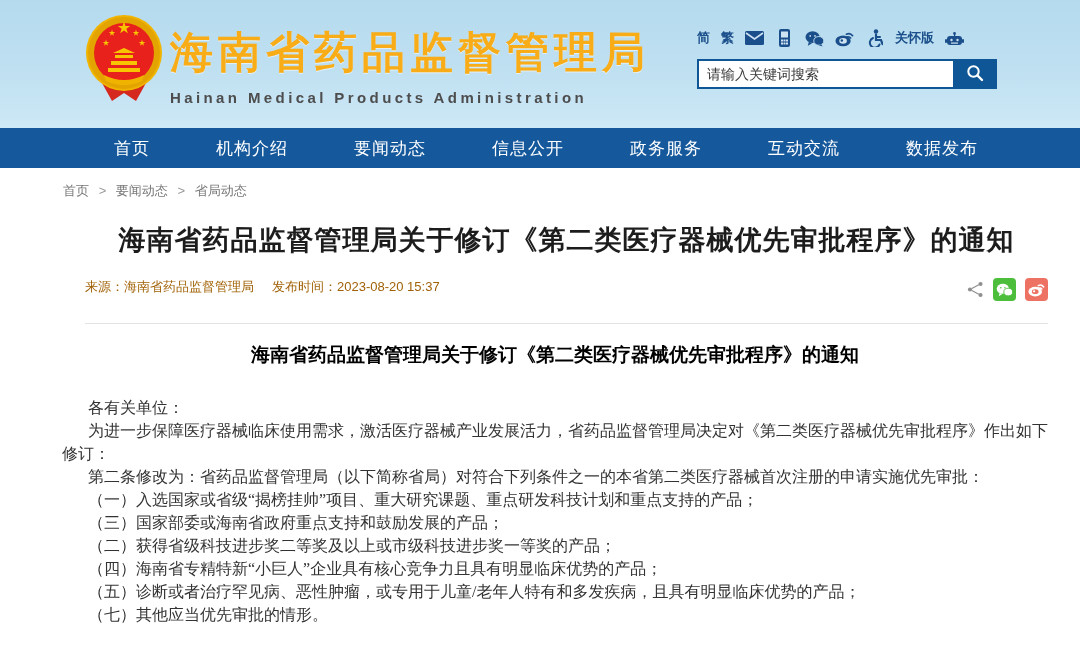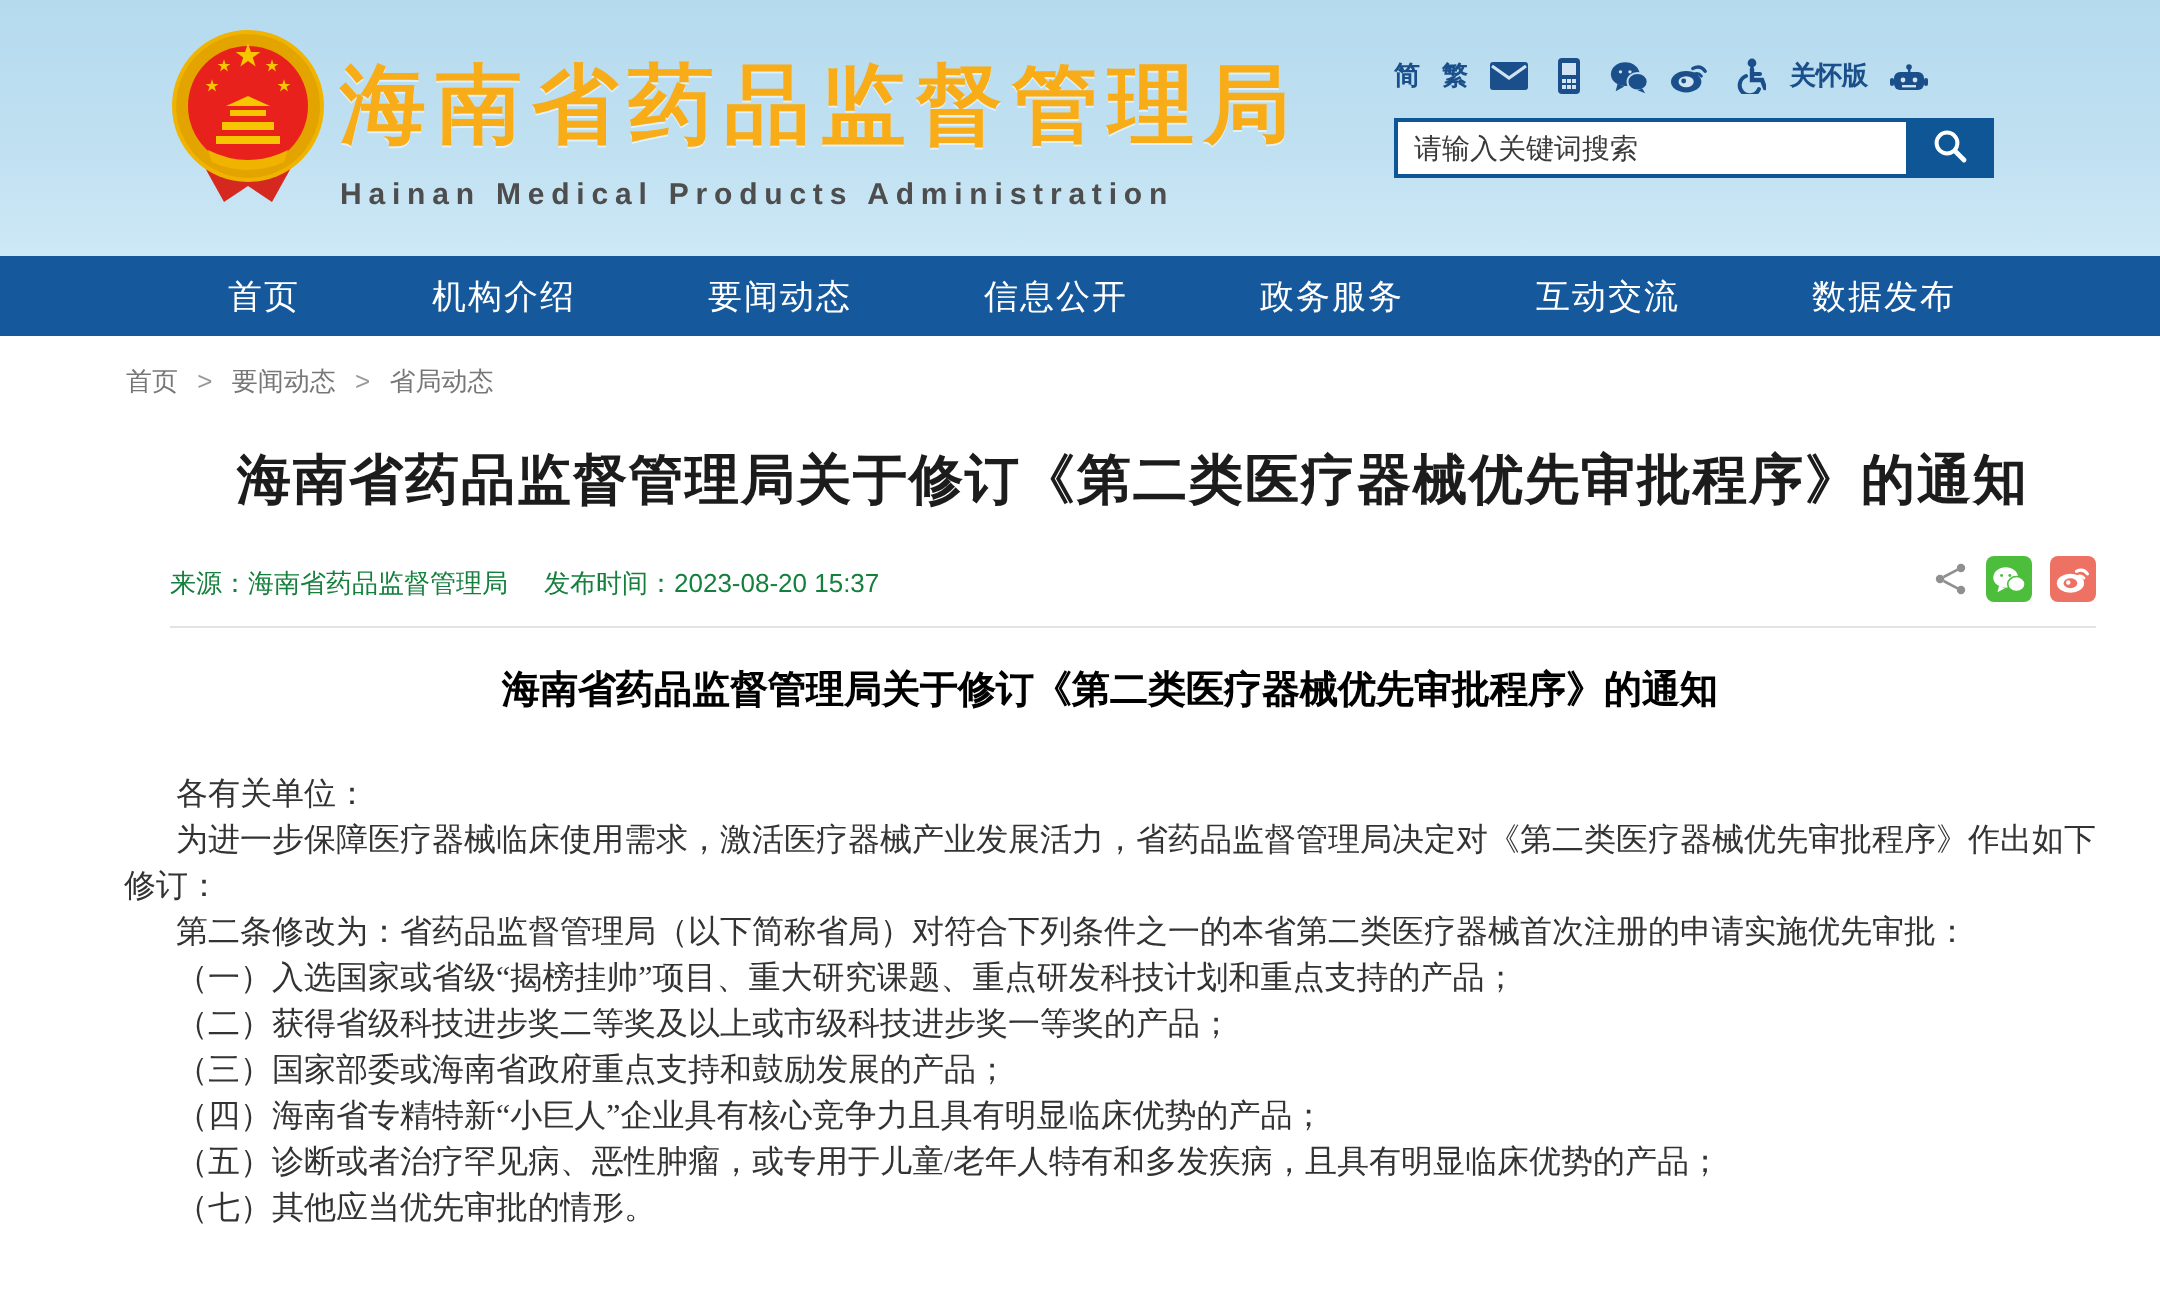--- a/index.html
+++ b/index.html
@@ -36,22 +36,22 @@
 
   
   .breadcrumb { margin:14px 0 0 63px; font-size:13px; color:#777; }
   .crumb { color:#777; cursor:pointer; }
   .crumb-sep { margin:0 6px; color:#999; }
 
   
   .article { margin:0 32px 0 85px; }
   .article-title { margin-top:22px; text-align:center; font-size:27px;
     font-weight:bold; color:#1c1c1c; letter-spacing:1px; }
-  .meta-row { margin-top:20px; display:flex; align-items:flex-end; font-size:13px;
-    color:#15803d; padding-bottom:12px; border-bottom:1px solid #e3e3e3; }
+  .meta-row { margin-top:20px; display:flex; align-items:flex-start; font-size:13px;
+    color:#a16207; padding-bottom:22px; border-bottom:1px solid #e3e3e3; }
   .meta-item { margin-right:18px; }
   .share-box { margin-left:auto; display:flex; align-items:center; gap:9px; }
   .share-sq { width:23px; height:23px; border-radius:4px; display:flex;
     align-items:center; justify-content:center; cursor:pointer; }
   .share-plain { display:flex; align-items:center; cursor:pointer; }
 
   .article-body { margin:18px 0 0 -23px; }
   .body-title { text-align:center; font-size:19px; font-weight:bold; color:#000;
     font-family:"Liberation Sans", sans-serif; margin-bottom:28px; }
   .article-body p { font-family:Liberation Serif, serif;
@@ -225,19 +225,19 @@
       </span>
     </span>
   </div>
 
   <div class="article-body">
     <h2 class="body-title">海南省药品监督管理局关于修订《第二类医疗器械优先审批程序》的通知</h2>
     <p>各有关单位：</p>
     <p>为进一步保障医疗器械临床使用需求，激活医疗器械产业发展活力，省药品监督管理局决定对《第二类医疗器械优先审批程序》作出如下修订：</p>
     <p>第二条修改为：省药品监督管理局（以下简称省局）对符合下列条件之一的本省第二类医疗器械首次注册的申请实施优先审批：</p>
     <p>（一）入选国家或省级“揭榜挂帅”项目、重大研究课题、重点研发科技计划和重点支持的产品；</p>
+    <p>（三）国家部委或海南省政府重点支持和鼓励发展的产品；</p>
     <p>（二）获得省级科技进步奖二等奖及以上或市级科技进步奖一等奖的产品；</p>
-    <p>（三）国家部委或海南省政府重点支持和鼓励发展的产品；</p>
     <p>（四）海南省专精特新“小巨人”企业具有核心竞争力且具有明显临床优势的产品；</p>
     <p>（五）诊断或者治疗罕见病、恶性肿瘤，或专用于儿童/老年人特有和多发疾病，且具有明显临床优势的产品；</p>
     <p>（七）其他应当优先审批的情形。</p>
   </div>
 </main>
 
 </body></html>

